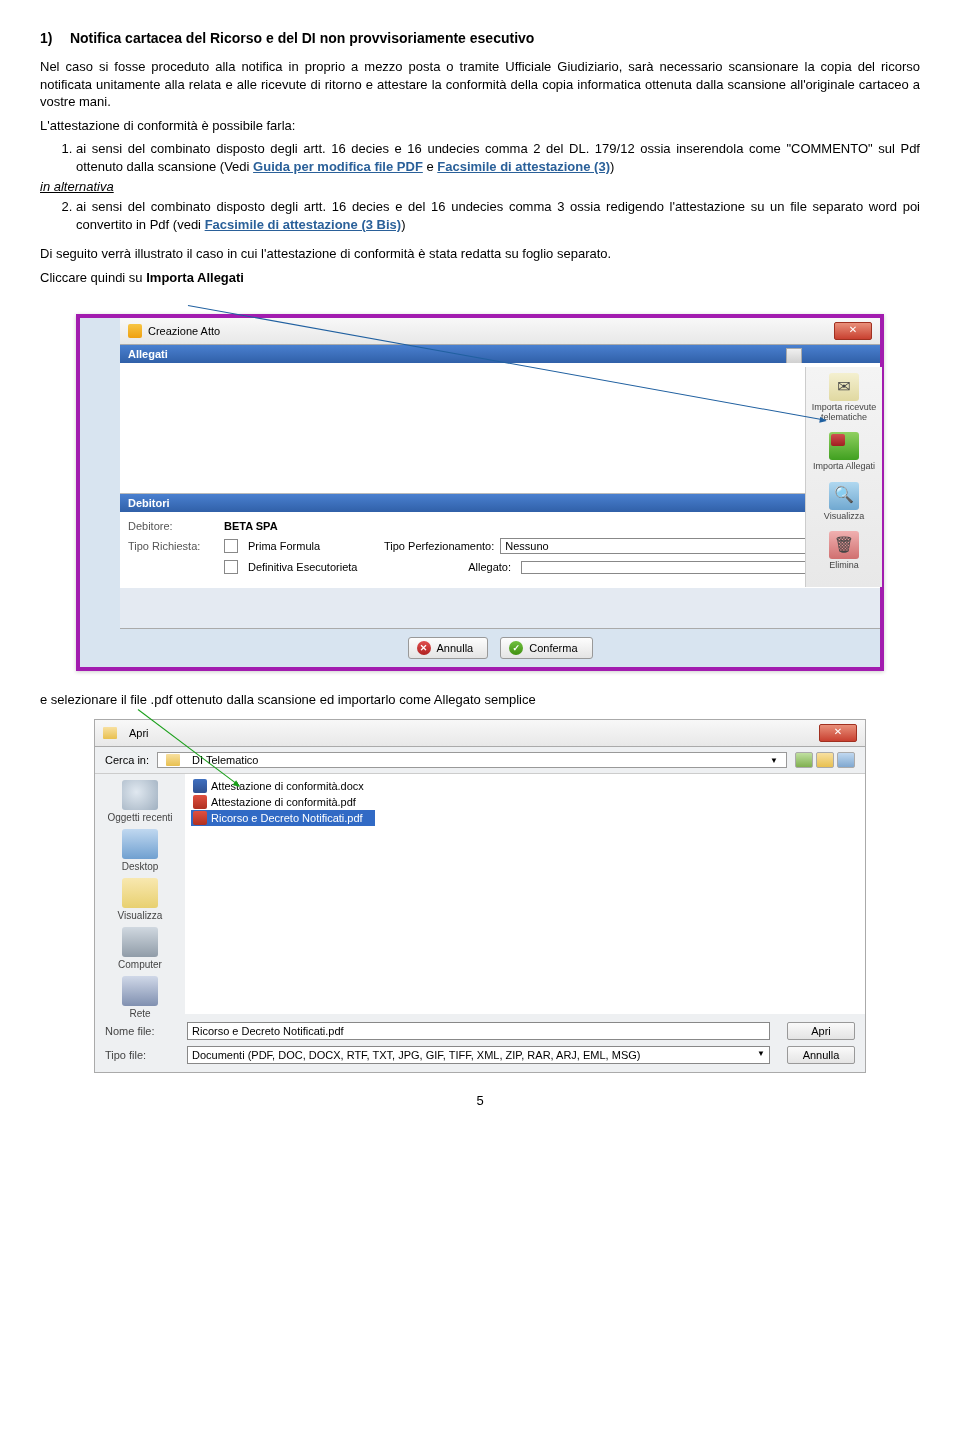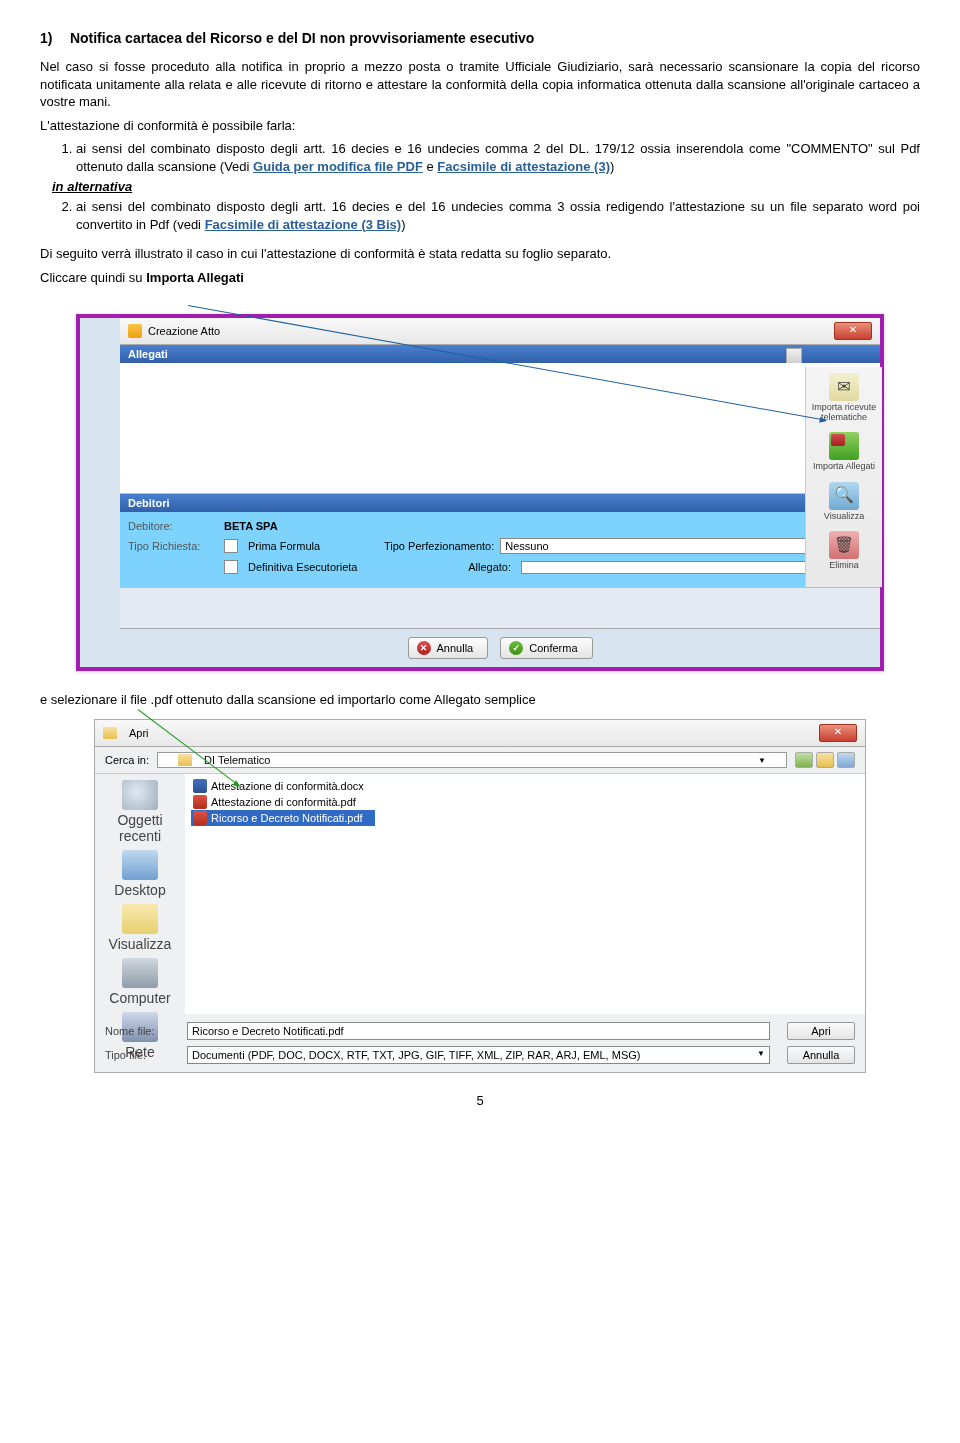--- a/index.html
+++ b/index.html
@@ -151,21 +151,21 @@
     width: 14px; height: 14px;
     background: linear-gradient(#f0f0f0, #d8d8d8);
     border: 1px solid #aaa;
     font-size: 8px;
     text-align: center;
     line-height: 13px;
     color: #555;
   }
 
   .debtor-area {
-    background: #7dd3fc;
+    background: #ffffff;
     padding: 8px;
   }
   .d-row { display: flex; align-items: center; margin-bottom: 6px; font-size: 11px; gap: 6px; }
   .d-label { width: 90px; color: #555; }
   .d-val { font-weight: bold; }
   .chk {
     width: 12px; height: 12px;
     background: #fff;
     border: 1px solid #888;
     display: inline-block;
@@ -242,41 +242,41 @@
     padding: 5px 10px;
     display: flex;
     align-items: center;
     gap: 8px;
     border-bottom: 1px solid #ccc;
   }
   .loc-sel {
     flex: 1;
     background: #fff;
     border: 1px solid #999;
-    padding: 1px 20px;
+    padding: 1px 8px;
     display: flex;
     align-items: center;
     justify-content: space-between;
   }
   .loc-icons { display: flex; gap: 3px; }
   .small-ic { width: 16px; height: 14px; background: linear-gradient(#e8e8e8, #d0d0d0); border: 1px solid #aaa; border-radius: 2px; }
   .small-ic.folder { background: linear-gradient(#f8e0a0, #e8c050); }
   .small-ic.arrow { background: linear-gradient(#c0e0a0, #80b050); }
   .small-ic.grid { background: linear-gradient(#c0d8f0, #80a8d0); }
   .body2 { display: flex; height: 240px; }
   .places {
     width: 90px;
     background: #eef0f2;
     padding: 6px 0;
     display: flex;
     flex-direction: column;
     align-items: center;
     gap: 6px;
   }
-  .place { text-align: center; font-size: 14px; color: #444; }
+  .place { text-align: center; font-size: 10px; color: #444; }
   .place-ic {
     width: 36px; height: 30px;
     margin: 0 auto 2px;
     border-radius: 3px;
   }
   .pi-recent { background: radial-gradient(circle at 40% 40%, #e0e8f0, #a0b0c0); }
   .pi-desk { background: linear-gradient(#c0d8f0, #70a0d0); }
   .pi-docs { background: linear-gradient(#f8e8b0, #e8d070); }
   .pi-comp { background: linear-gradient(#d0d8e0, #909ca8); }
   .pi-net { background: linear-gradient(#d0d8e8, #8090b0); }
@@ -342,21 +342,21 @@
 </div>
 
 <p>Nel caso si fosse proceduto alla notifica in proprio a mezzo posta o tramite Ufficiale Giudiziario, sarà necessario scansionare la copia del ricorso notificata unitamente alla relata e alle ricevute di ritorno e attestare la conformità della copia informatica ottenuta dalla scansione all'originale cartaceo a vostre mani.</p>
 <p>L'attestazione di conformità è possibile farla:</p>
 
 <ol start="1">
   <li>
     <span>ai sensi del combinato disposto degli artt. 16 decies e 16 undecies comma 2 del DL. 179/12 ossia inserendola come "COMMENTO" sul Pdf ottenuto dalla scansione (Vedi </span><a class="link">Guida per modifica file PDF</a><span> e </span><a class="link">Facsimile di attestazione (3)</a><span>)</span>
   </li>
 </ol>
-<div class="ital" style="margin-left:12px;font-weight:bold;">in alternativa</div>
+<div class="ital" style="margin-left:0;">in alternativa</div>
 <ol start="2">
   <li>
     <span>ai sensi del combinato disposto degli artt. 16 decies e del 16 undecies comma 3 ossia redigendo l'attestazione su un file separato word poi convertito in Pdf (vedi </span><a class="link">Facsimile di attestazione (3 Bis)</a><span>)</span>
   </li>
 </ol>
 
 <p style="margin-top:12px;">Di seguito verrà illustrato il caso in cui l'attestazione di conformità è stata redatta su foglio separato.</p>
 <p>
   <span>Cliccare quindi su </span><span class="bold">Importa Allegati</span>
 </p>

